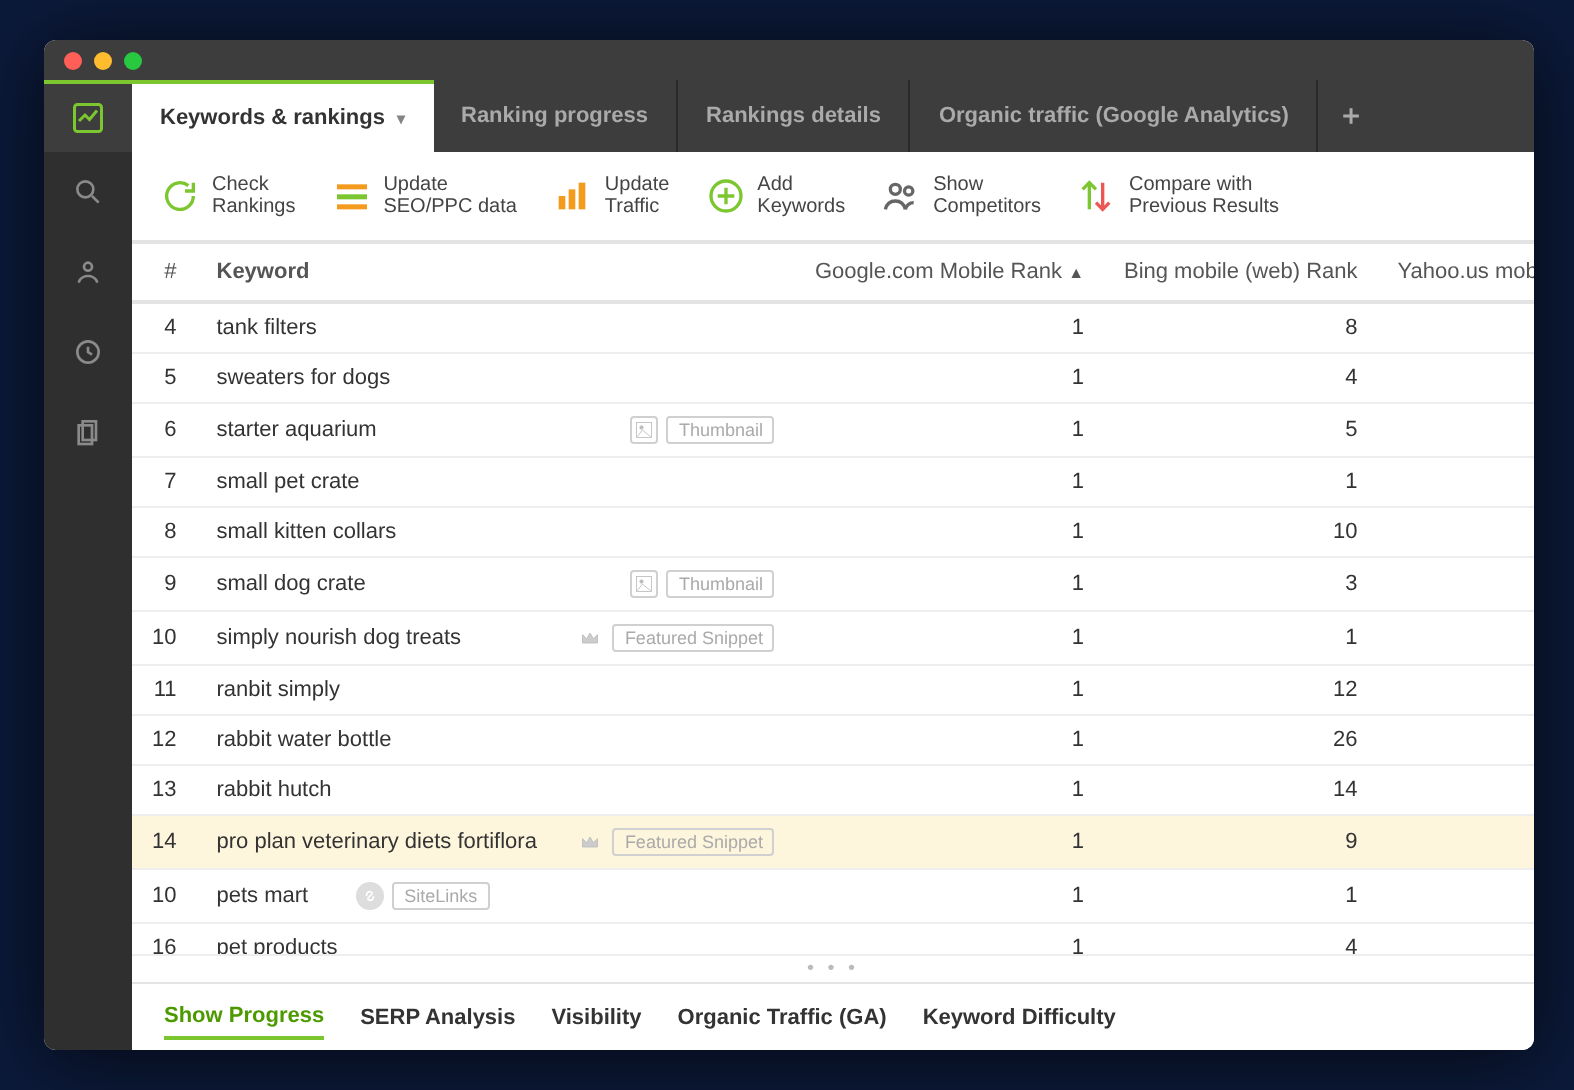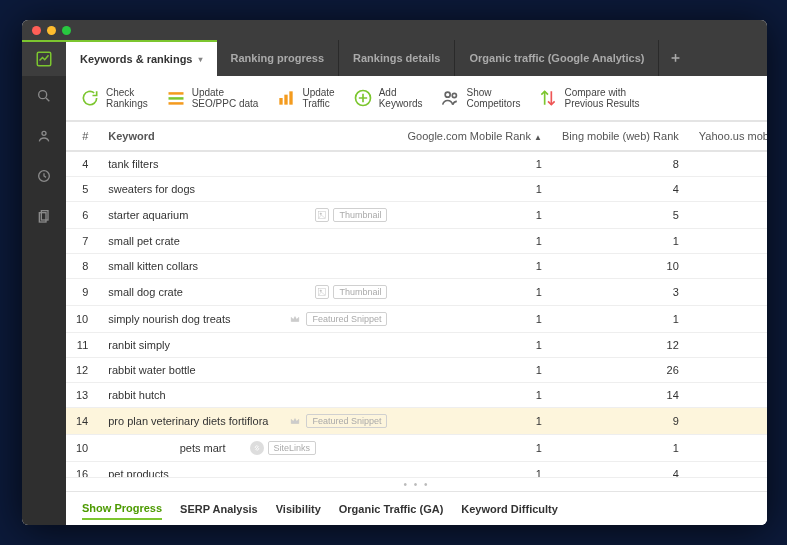--- a/index.html
+++ b/index.html
@@ -353,21 +353,21 @@
                     </span>
                   </div>
                 </td>
                 <td>1</td>
                 <td>9</td>
                 <td></td>
               </tr>
               <tr>
                 <td class="col-num">10</td>
                 <td class="left col-kw">
-                  <div style="display:flex;justify-content:center;align-items:center;gap:24px">
+                  <div style="display:flex;justify-content:flex-start;align-items:center;gap:24px">
                     <span>pets mart</span>
                     <span class="badge">
                       <span class="bico round">
                         <svg viewBox="0 0 24 24">
                           <path d="M9 15l6-6M8 12a4 4 0 015-5l2 2M16 12a4 4 0 01-5 5l-2-2" fill="none" stroke="#fff" stroke-width="2"></path>
                         </svg>
                       </span>
                       <span class="btag">SiteLinks</span>
                     </span>
                   </div>

